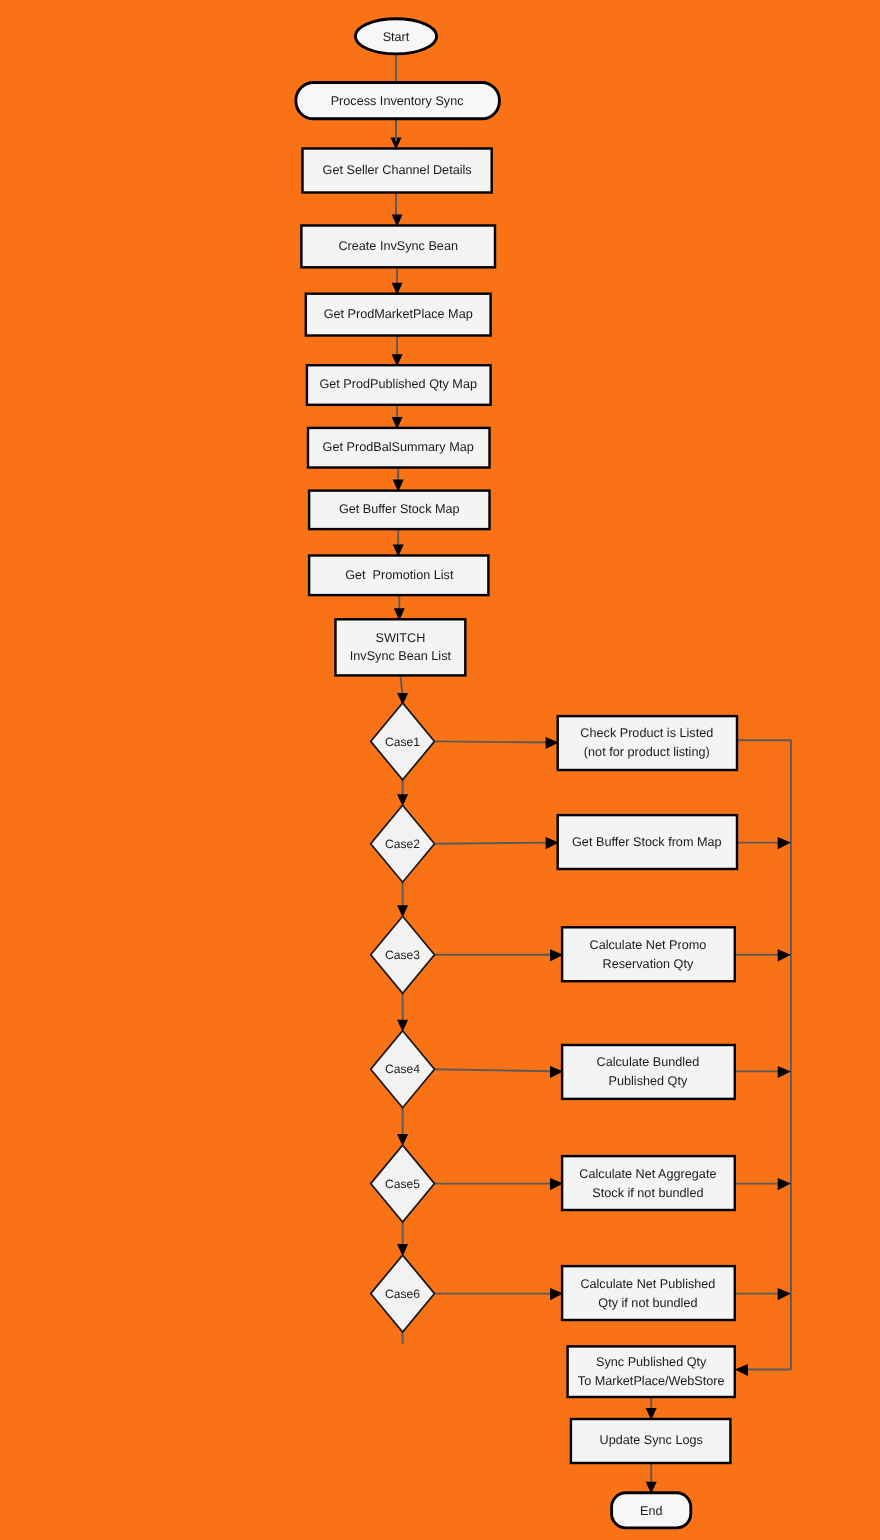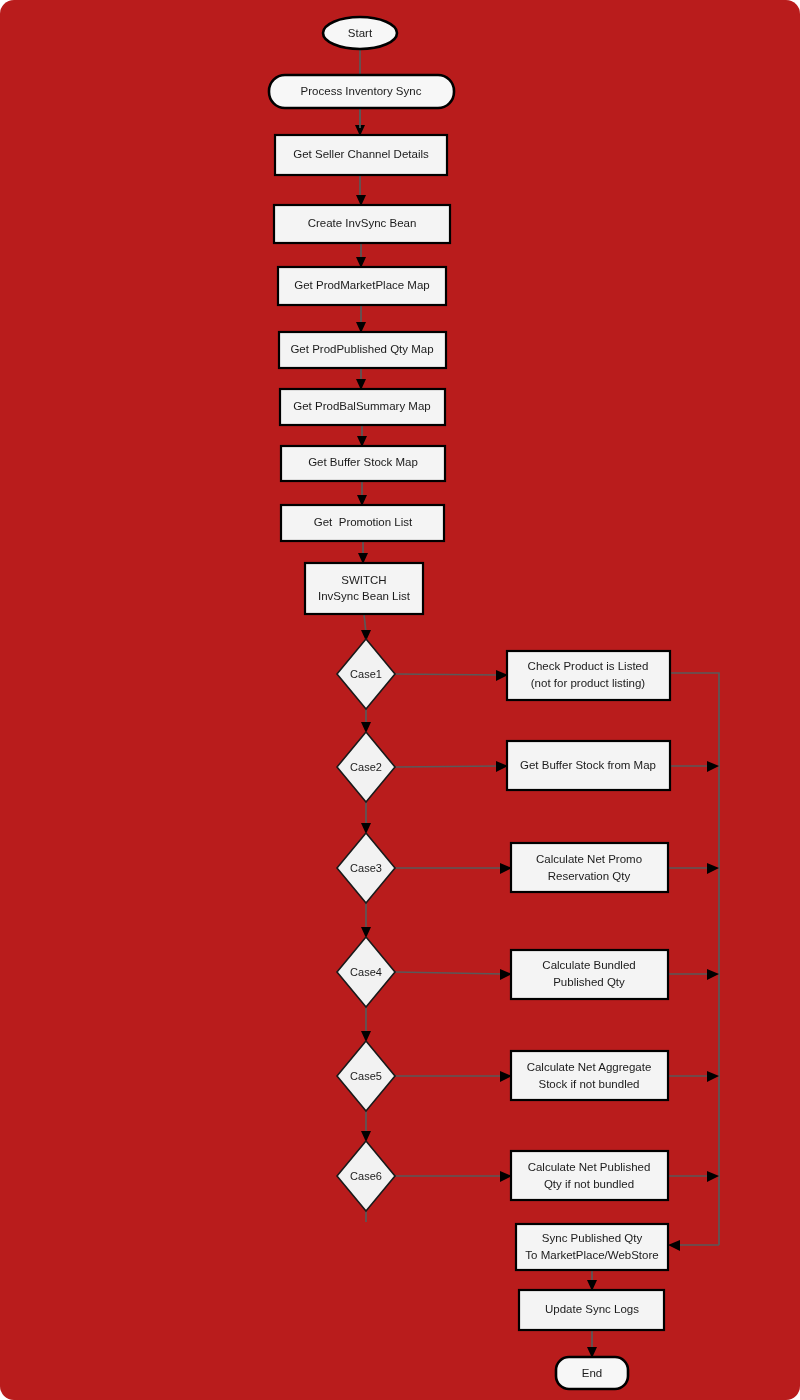--- a/index.html
+++ b/index.html
@@ -4,24 +4,23 @@
 <style>
   html, body {
     margin: 0;
     padding: 0;
     background: #ffffff;
   }
   #canvas-wrap {
     position: relative;
     width: 800px;
     height: 1400px;
-    background: #b91c1c;
+    background: #f97316;
     overflow: hidden;
     font-family: "Liberation Sans", sans-serif;
-    border-radius: 14px;
   }
   svg.flowchart {
     display: block;
     width: 800px;
     height: 1400px;
   }
   .node-shape {
     fill: #f4f4f4;
     stroke: #000000;
     stroke-width: 2.2;

